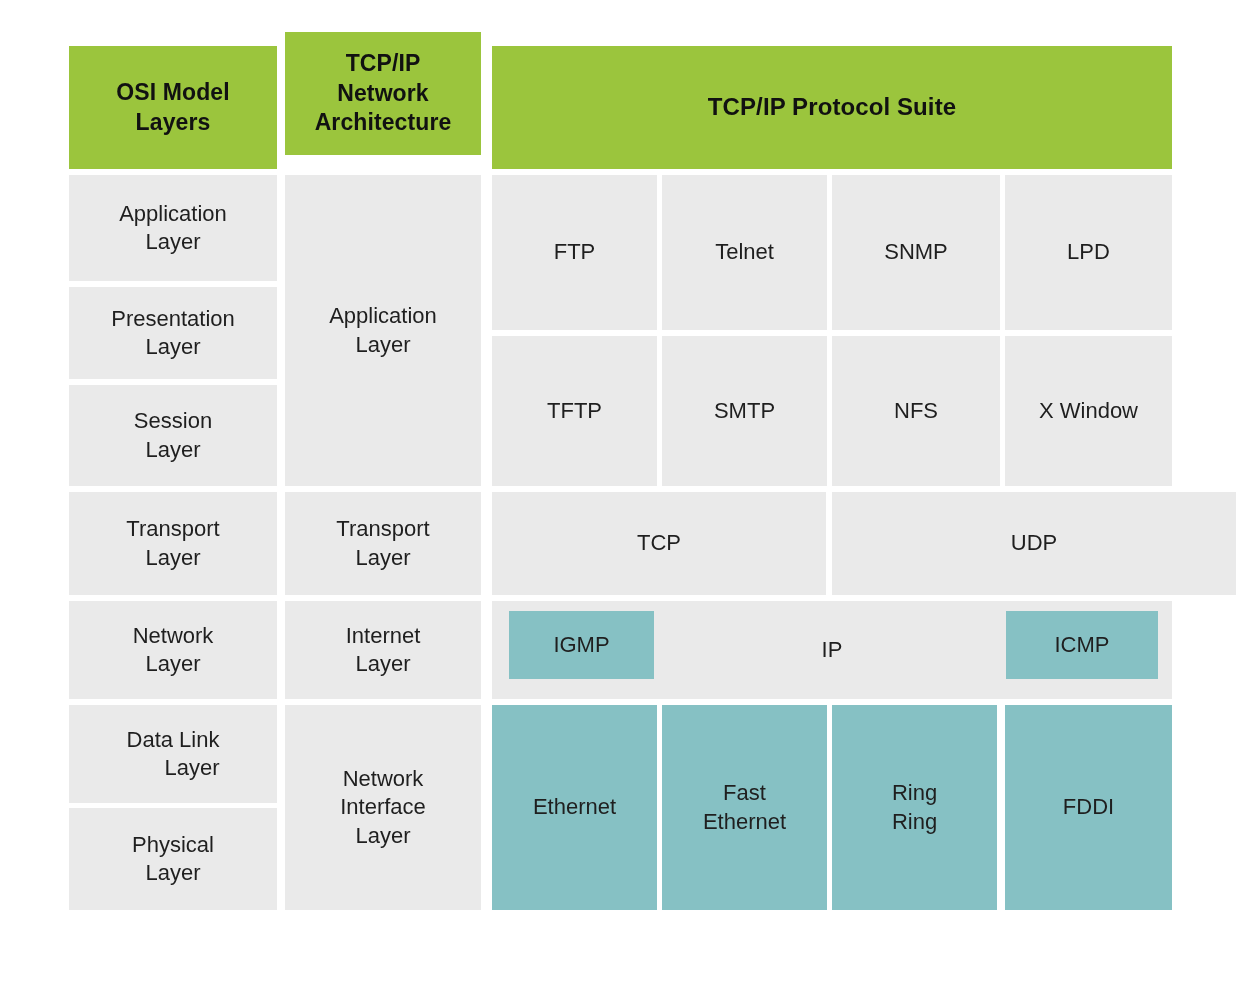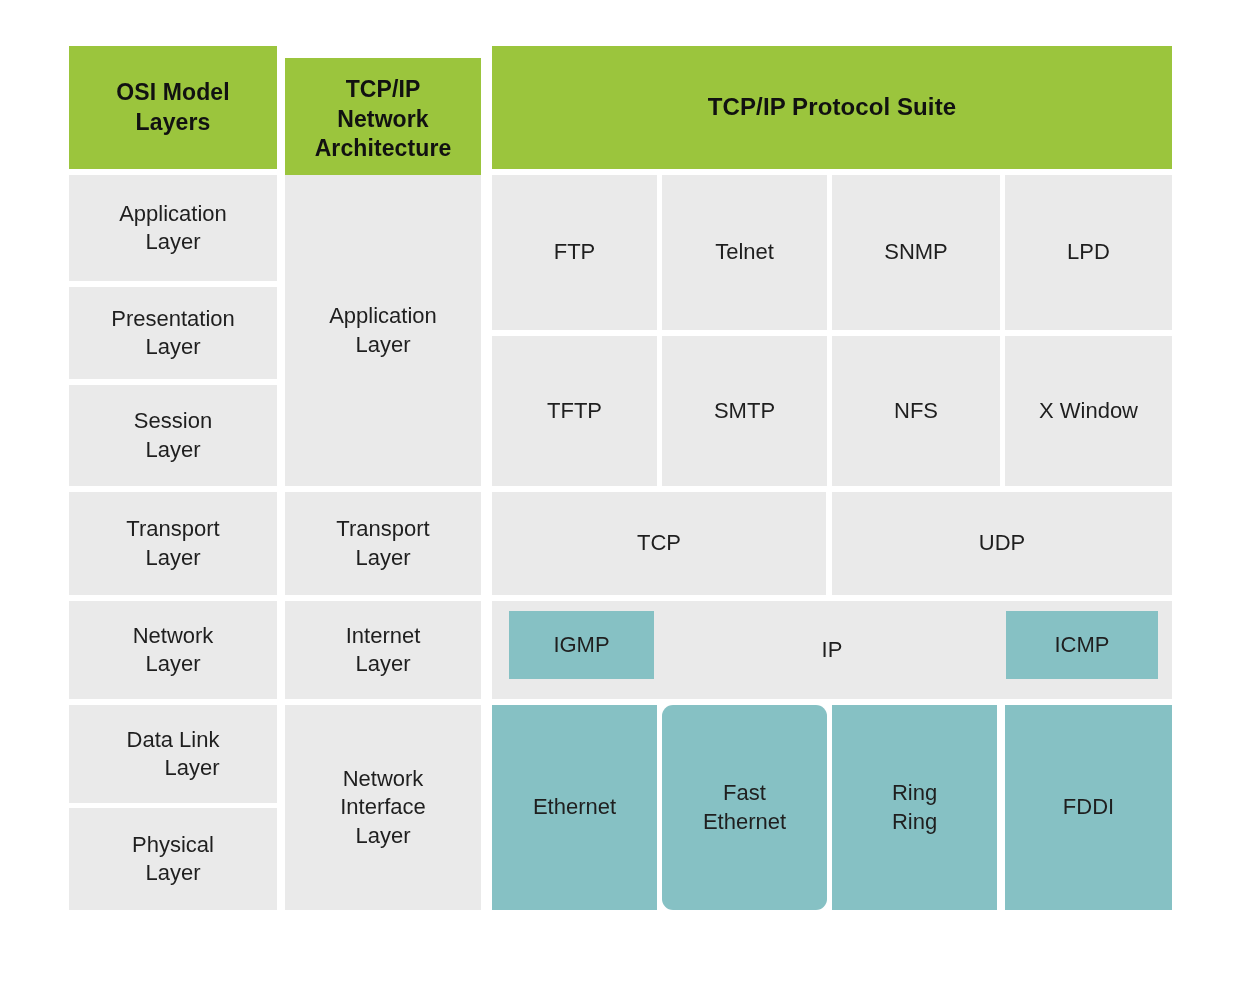--- a/index.html
+++ b/index.html
@@ -68,21 +68,21 @@
 
 <div id="diagram">
 
   <div class="cell header" style="left:69px; top:46px; width:208px; height:123px;">
     <div>
       <span class="label-line">OSI Model</span>
       <span class="label-line">Layers</span>
     </div>
   </div>
 
-  <div class="cell header" style="left:285px; top:58px; width:196px; height:123px;">
+  <div class="cell header" style="left:285px; top:32px; width:196px; height:123px;">
     <div>
       <span class="label-line">TCP/IP</span>
       <span class="label-line">Network</span>
       <span class="label-line">Architecture</span>
     </div>
   </div>
 
   <div class="cell header header-wide" style="left:492px; top:46px; width:680px; height:123px;">
     <span>TCP/IP Protocol Suite</span>
   </div>
@@ -187,40 +187,40 @@
   <div class="cell gray" style="left:832px; top:336px; width:168px; height:150px;">
     <span>NFS</span>
   </div>
   <div class="cell gray" style="left:1005px; top:336px; width:167px; height:150px;">
     <span>X Window</span>
   </div>
 
   <div class="cell gray" style="left:492px; top:492px; width:334px; height:103px;">
     <span>TCP</span>
   </div>
-  <div class="cell gray" style="left:832px; top:492px; width:340px; height:103px;text-align:right;">
+  <div class="cell gray" style="left:832px; top:492px; width:404px; height:103px;text-align:right;">
     <span>UDP</span>
   </div>
 
   <div class="cell gray" style="left:492px; top:601px; width:680px; height:98px;">
     <span>IP</span>
   </div>
   <div class="cell teal" style="left:509px; top:611px; width:145px; height:68px;">
     <span>IGMP</span>
   </div>
   <div class="cell teal" style="left:1006px; top:611px; width:152px; height:68px;">
     <span>ICMP</span>
   </div>
 
   <div class="cell teal" style="left:492px; top:705px; width:165px; height:205px;">
     <div>
       <span class="label-line">Ethernet</span>
     </div>
   </div>
-  <div class="cell teal" style="left:662px; top:705px; width:165px; height:205px;border-radius:11px;">
+  <div class="cell teal" style="left:662px; top:705px; width:165px; height:205px;">
     <div>
       <span class="label-line">Fast</span>
       <span class="label-line">Ethernet</span>
     </div>
   </div>
   <div class="cell teal" style="left:832px; top:705px; width:165px; height:205px;">
     <div>
       <span class="label-line">Ring</span>
       <span class="label-line">Ring</span>
     </div>

